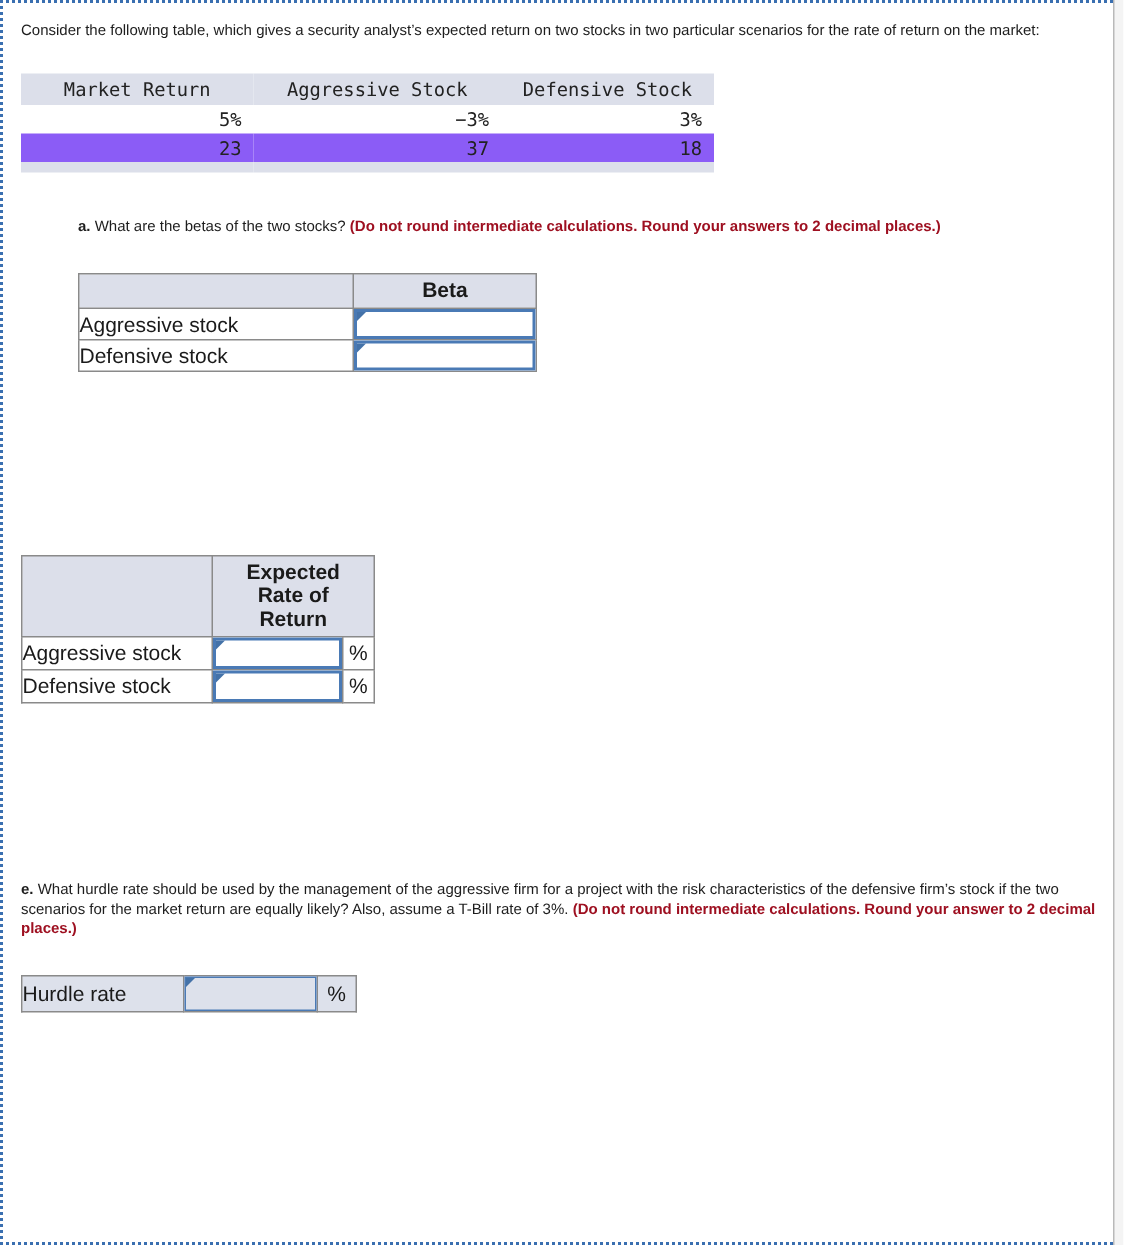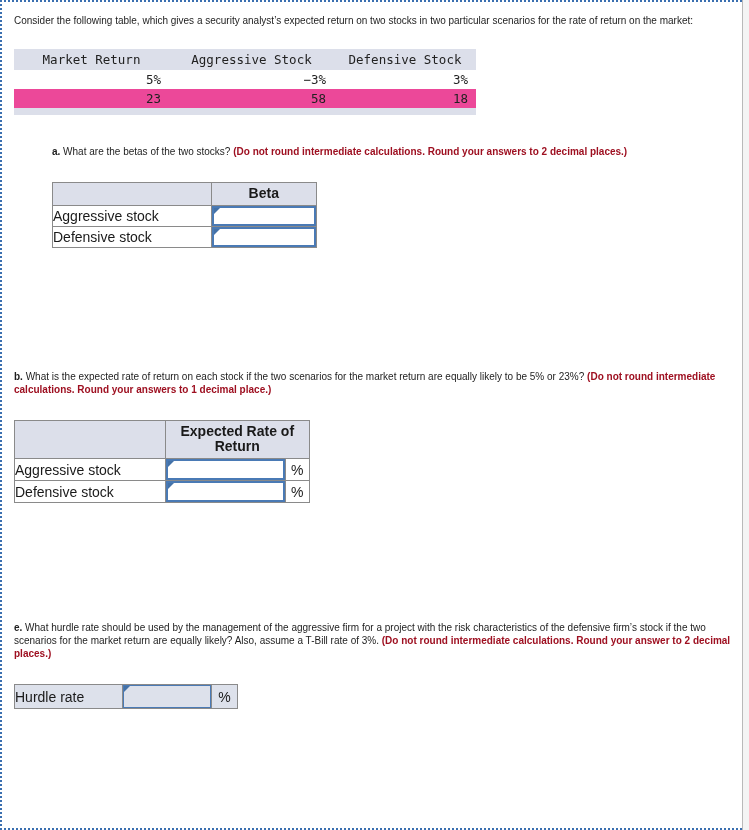--- a/index.html
+++ b/index.html
@@ -73,21 +73,21 @@
     padding: 3px 8px 3px 8px;
     border: none;
     white-space: nowrap;
   }
   table.mono-table td {
     padding: 2px 8px;
     text-align: right;
     border: none;
     white-space: nowrap;
   }
-  table.mono-table tr.alt td { background: #ec4899; }
+  table.mono-table tr.alt td { background: #8b5cf6; }
   table.mono-table tr.footbar td {
     background: #dcdfea;
     height: 7px;
     padding: 0;
     font-size: 0;
     line-height: 0;
   }
   .mono-c1 { width: 155px; }
   .mono-c2 { width: 165px; }
   .mono-c3 { width: 142px; }
@@ -147,27 +147,27 @@
     border-top: 6px solid #4472a8;
     border-right: 6px solid transparent;
   }
   .field.tinted { background: #dde1eb; border-width: 1px; height: 23px; }
   .block-a { margin-top: 30px; margin-left: 38px; }
   .block-b { margin-top: 122px; }
   .block-e { margin-top: 118px; }
   .tbl-gap { margin-top: 24px; }
 
   
-  #beta-table { width: 265px; }
+  #beta-table { width: 306px; }
   #beta-table .c-label { width: 158px; }
   #beta-table .c-input { width: 105px; }
   #beta-table td.fieldcell .field { height: 20px; }
 
   
-  #err-table { width: 296px; }
+  #err-table { width: 236px; }
   #err-table .c-label { width: 148px; }
   #err-table .c-input { width: 118px; }
   #err-table .c-pct { width: 24px; }
 
   
   #hurdle-table { width: 224px; border: 1px solid #8a8a8a; }
   #hurdle-table td { background: #dde1eb; }
   #hurdle-table .c-label { width: 108px; }
   #hurdle-table .c-input { width: 88px; }
   #hurdle-table .c-pct { width: 26px; }
@@ -192,21 +192,21 @@
         </tr>
       </thead>
       <tbody>
         <tr>
           <td>5%</td>
           <td>−3%</td>
           <td>3%</td>
         </tr>
         <tr class="alt">
           <td>23</td>
-          <td>58</td>
+          <td>37</td>
           <td>18</td>
         </tr>
         <tr class="footbar">
           <td></td>
           <td></td>
           <td></td>
         </tr>
       </tbody>
     </table>
   </div>
@@ -232,21 +232,20 @@
           <td class="fieldcell">
             <span class="field"></span>
           </td>
         </tr>
       </tbody>
         </table>
     </div>
   </div>
 
   <div class="block-b">
-    <p class="prompt"><span class="lead-letter">b.</span><span> What is the expected rate of return on each stock if the two scenarios for the market return are equally likely to be 5% or 23%? </span><span class="redbold">(Do not round intermediate calculations. Round your answers to 1 decimal place.)</span></p>
 
     <div class="tbl-gap">
       <table class="ans" id="err-table">
         <tbody>
             <tr>
           <td class="hdr-blank c-label"></td>
           <th class="hdr" colspan="2">Expected Rate of Return</th>
         </tr>
         <tr>
           <td class="rowlabel">Aggressive stock</td>

